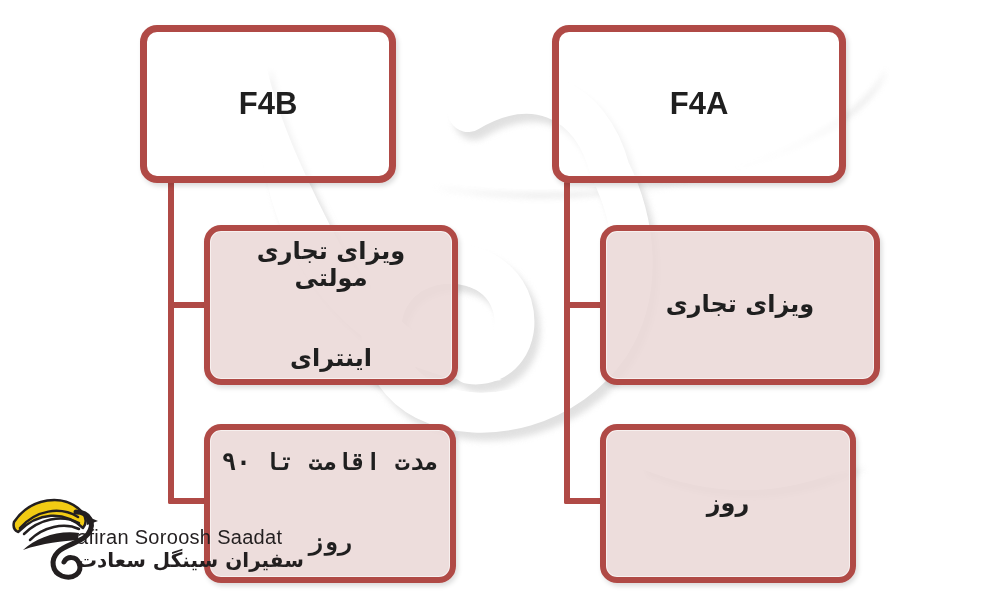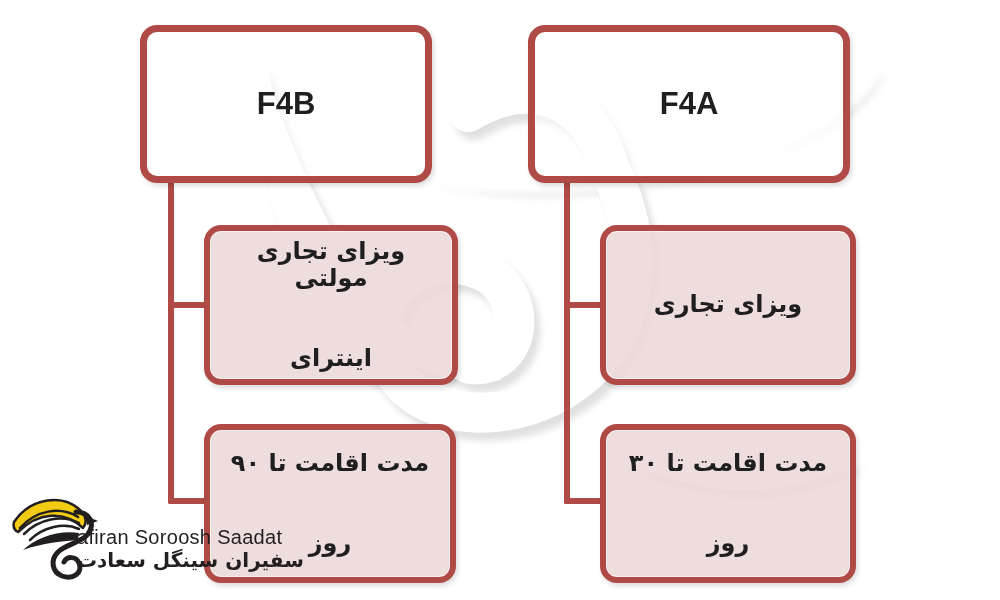--- a/index.html
+++ b/index.html
@@ -41,25 +41,25 @@
     font-family:"Liberation Sans","DejaVu Sans",sans-serif;
     font-size:31px;font-weight:700;
   }
   .box.child{
     background:rgba(235,216,215,0.88);
     font-size:24px;font-weight:700;
     direction:rtl;
     row-gap:52px;line-height:1.15;
     padding:6px 10px;
   }
-  .box.p-f4b{left:140px;top:25px;width:292px;height:158px;}
-  .box.p-f4a{left:528px;top:25px;width:322px;height:158px;}
+  .box.p-f4b{left:140px;top:25px;width:256px;height:158px;}
+  .box.p-f4a{left:552px;top:25px;width:294px;height:158px;}
   .box.c-f4b-1{left:204px;top:225px;width:254px;height:160px;}
-  .box.c-f4b-2{left:204px;top:424px;width:252px;height:159px;}
-  .box.c-f4a-1{left:600px;top:225px;width:256px;height:160px;}
+  .box.c-f4b-2{left:204px;top:424px;width:252px;height:159px;font-family:Liberation Mono, monospace;}
+  .box.c-f4a-1{left:600px;top:225px;width:280px;height:160px;}
   .box.c-f4a-2{left:600px;top:424px;width:256px;height:159px;}
   
   .logo{position:absolute;left:0;top:488px;z-index:5;}
   .logo-emblem{position:absolute;left:6px;top:4px;}
   .logo-latin{
     position:absolute;left:77px;top:38px;white-space:nowrap;
     font-family:"Liberation Sans","DejaVu Sans",sans-serif;
     font-size:20px;font-weight:400;color:var(--logo-black,#231f20);
     letter-spacing:.3px;
   }
@@ -111,21 +111,20 @@
   </div>
   <div class="box child c-f4b-2">
     <span>مدت اقامت تا ۹۰</span>
     <span>روز</span>
   </div>
 
   <div class="box child c-f4a-1">
     <span>ویزای تجاری</span>
   </div>
   <div class="box child c-f4a-2">
-    <span>مدت اقامت تا ۳۰</span>
     <span>روز</span>
   </div>
 
   <div class="logo">
     <svg class="logo-emblem" width="104" height="96" viewBox="0 0 104 96" aria-hidden="true">
 
       <path d="M8,30 C24,6 58,0 76,20 C80,25 81,31 77,36 C58,18 32,20 12,40 C8,38 7,34 8,30 Z" style="fill:var(--logo-yellow,#f2cb13)" stroke="#231f20" stroke-width="2.5" stroke-linejoin="round"></path>
       <path d="M14,36 C30,18 54,14 72,25" fill="none" stroke="#231f20" stroke-width="2.5" stroke-linecap="round"></path>
       <path d="M18,42 C33,27 56,22 73,31" fill="none" stroke="#231f20" stroke-width="2.5" stroke-linecap="round"></path>
       <path d="M24,48 C37,35 58,30 73,37" fill="none" stroke="#231f20" stroke-width="2.5" stroke-linecap="round"></path>

